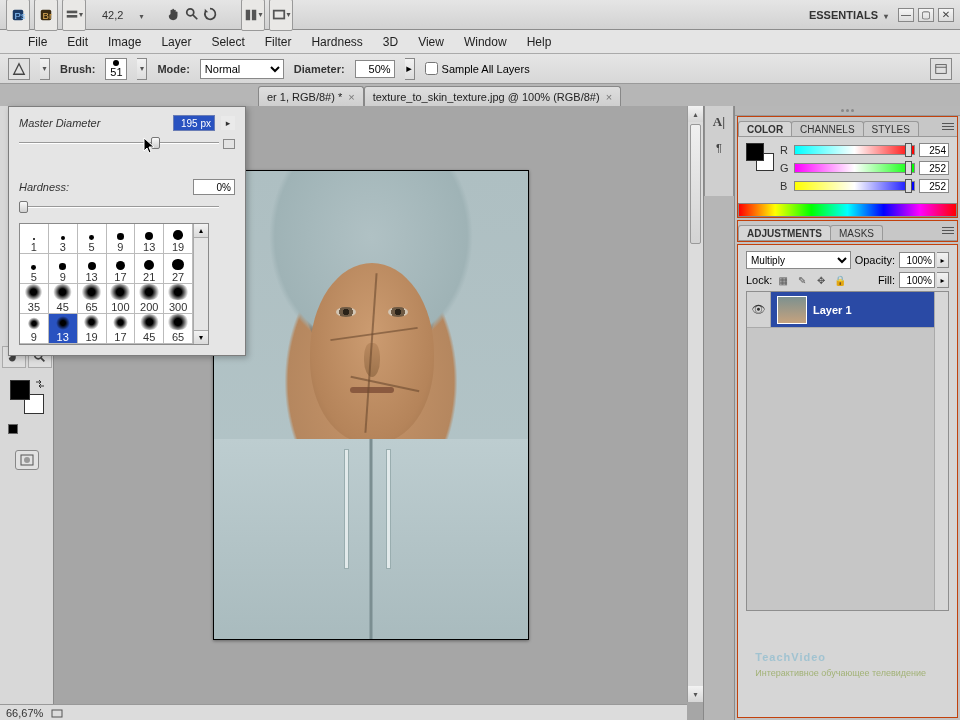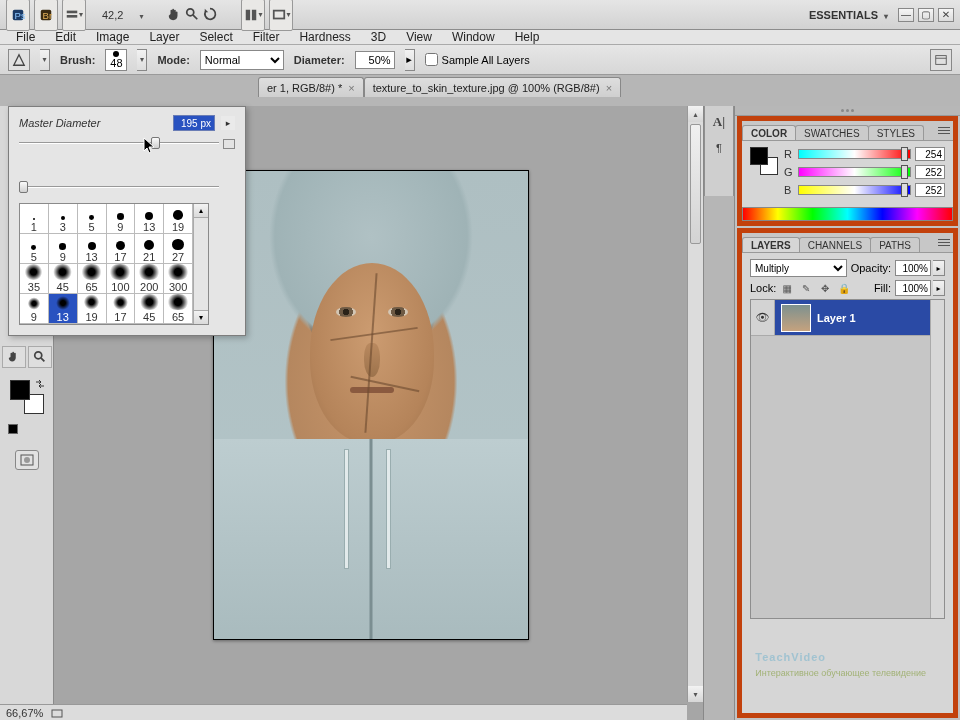--- a/index.html
+++ b/index.html
@@ -10,21 +10,21 @@
 .topbar .icon-btn { width: 24px; height: 32px; background: #e9e8e6; border: 1px solid #999; border-radius: 2px; display: flex; align-items: center; justify-content: center; }
 .topbar .zoom-lvl { color: #333; padding: 0 6px; }
 .topbar .icon-grp { display: flex; gap: 4px; align-items: center; }
 .topbar svg { width: 14px; height: 14px; fill: #333; }
 .topbar .spacer { flex: 1; }
 .topbar .essentials { font-size: 12px; color:#333; font-weight:bold; display:flex; align-items:center; gap:6px; }
 .topbar .winctl { display:flex; gap:4px; }
 .topbar .winctl div { width:16px;height:14px;border:1px solid #888;background:linear-gradient(#f6f6f6,#dcdcdc);display:flex;align-items:center;justify-content:center;font-size:10px;color:#444; }
 
 
-.menubar { height: 15px; background: #e5e5e5; border-bottom: 1px solid #aaa; display:flex; align-items:center; padding: 0 8px; gap: 4px; }
+.menubar { height: 24px; background: #e5e5e5; border-bottom: 1px solid #aaa; display:flex; align-items:center; padding: 0 20px; gap: 4px; }
 .menubar span { padding: 3px 8px; font-size: 12px; color:#222; }
 
 
 .optbar { height: 30px; background: linear-gradient(#e6e6e6,#d7d7d7); border-bottom: 1px solid #9a9a9a; display:flex; align-items:center; padding: 0 8px; gap: 10px; }
 .optbar .toolpreset { width:22px;height:22px;border:1px solid #8a8a8a;background:#e1e1e1;display:flex;align-items:center;justify-content:center; }
 .optbar .label { color:#333;font-weight:bold; }
 .optbar .brush-pv { width:22px;height:22px;border:1px solid #888;background:#fff;display:flex;flex-direction:column;align-items:center;justify-content:center;font-size:8px; }
 .optbar .drop { width:10px;height:22px;border:1px solid #888;border-left:none;background:linear-gradient(#f2f2f2,#ddd);display:flex;align-items:center;justify-content:center; }
 .optbar select { height:20px;border:1px solid #888;font-size:11px;background:#fff; }
 .optbar input.pct { width:40px;height:18px;border:1px solid #888;text-align:right;padding-right:3px; }
@@ -100,21 +100,21 @@
 .canvas-area .doc-img .strL,.canvas-area .doc-img .strR{position:absolute;top:10px;width:5px;height:120px;background:#e2eaeb;border:1px solid #99adaf;}
 .canvas-area .doc-img .strL{left:130px;} .canvas-area .doc-img .strR{left:172px;}
 
 .canvas-area .cursor { position:absolute; left:163px; top:28px; width:12px;height:18px; z-index:60;}
 .canvas-area .cursor svg{width:12px;height:18px;fill:#000;stroke:#fff;stroke-width:1;}
 
 
 .docks { width:226px; background:#c2c2c2; display:flex; flex-direction:column; border-left:1px solid #8a8a8a; }
 .dockgrab { height:10px; background:#b7b7b7; border-bottom:1px solid #999; display:flex;align-items:center;justify-content:center;gap:2px; }
 .dockgrab span{width:3px;height:3px;background:#888;border-radius:50%;}
-.panel { background:#d6d6d6; border:5px solid #c2410c; margin:0 2px 2px 2px; }
+.panel { background:#d6d6d6; border:1px solid #c2410c; margin:0 2px 2px 2px; }
 .panel .tabs { display:flex; height:20px; background:#c7c7c7; align-items:flex-end; border-bottom:1px solid #999; position:relative;}
 .panel .tab { padding:2px 8px 1px 8px; font-size:10px; color:#333; border:1px solid #999; border-bottom:none; background:#cbcbcb; margin-right:-1px; border-radius:3px 3px 0 0;}
 .panel .tab.active { background:#d6d6d6; font-weight:bold; }
 .panel .tabs .menu{position:absolute;right:3px;top:3px;width:12px;height:12px;display:flex;flex-direction:column;gap:2px;justify-content:center;}
 .panel .tabs .menu span{height:1px;background:#555;}
 .panel .body { padding:6px 8px; }
 
 
 .color-body { display:flex; gap:6px; align-items:flex-start; }
 .color-sw { width:28px; position:relative;height:28px; }
@@ -239,21 +239,21 @@
 <div class="optbar">
   <div class="toolpreset">
       <svg width="14" height="14" viewBox="0 0 16 16">
         <path d="M8 2l6 12H2z" fill="none" stroke="#444" stroke-width="1.5"></path>
       </svg>
     </div>
   <div class="drop chev"></div>
   <span class="label">Brush:</span>
   <div class="brush-pv">
       <div style="width:6px;height:6px;border-radius:50%;background:#000"></div>
-      <span>48</span>
+      <span>51</span>
     </div>
   <div class="drop chev"></div>
   <span class="label">Mode:</span>
   <select style="width:84px"><option>Normal</option></select>
   <span class="label">Diameter:</span>
   <input class="pct" value="50%" style="">
   <div class="drop">▸</div>
   <label style="display:flex;align-items:center;gap:4px">
     <input type="checkbox" style=""> 
       <span>Sample All Layers</span>
@@ -321,20 +321,24 @@
         <div class="track"></div>
           <div class="handle" style="left:132px"></div>
           <div class="dock"></div>
       </div>
 
       <div class="cursor" style="left:134px;top:30px"><svg viewBox="0 0 12 18">
             <path d="M1 1l0 13 3-3 2 5 2-1-2-5 5 0z"></path>
           </svg></div>
 
       <div style="height:26px"></div>
+      <div class="row">
+        <span class="lab">Hardness:</span>
+        <input class="hard-val" value="0%" style="">
+      </div>
       <div class="slider">
         <div class="track"></div>
           <div class="handle" style="left:0"></div>
       </div>
 
       <div class="presets-wrap">
         <div class="presets" id="presets-grid">
             <div class="preset">
               <div class="dot" style="width: 2.2px; height: 2.2px; margin-bottom: 1px;"></div>
               <span>1</span>
@@ -480,21 +484,21 @@
   <div class="docks">
     <div class="dockgrab">
         <span></span>
         <span></span>
         <span></span>
       </div>
 
     <div class="panel">
       <div class="tabs">
         <div class="tab active">COLOR</div>
-        <div class="tab">SWATCHES</div>
+        <div class="tab">CHANNELS</div>
         <div class="tab">STYLES</div>
         <div class="menu">
             <span></span>
             <span></span>
             <span></span>
           </div>
       </div>
       <div class="body color-body">
         <div class="color-sw">
             <div class="bg"></div>
@@ -520,32 +524,33 @@
               <div class="bar b">
                 <div class="hnd"></div>
               </div>
               <input value="252" style="">
             </div>
         </div>
       </div>
       <div class="spectrum"></div>
     </div>
 
-
-    <div class="panel" style="flex:1;display:flex;flex-direction:column;">
+    <div class="panel">
       <div class="tabs">
-        <div class="tab active">LAYERS</div>
-        <div class="tab">CHANNELS</div>
-        <div class="tab">PATHS</div>
+        <div class="tab active">ADJUSTMENTS</div>
+        <div class="tab">MASKS</div>
         <div class="menu">
             <span></span>
             <span></span>
             <span></span>
           </div>
       </div>
+    </div>
+
+    <div class="panel" style="flex:1;display:flex;flex-direction:column;">
       <div class="body layers-body" style="flex:1;display:flex;flex-direction:column;">
         <div class="row1">
           <select><option>Multiply</option></select>
           <span>Opacity:</span>
           <div class="opw">
               <input value="100%" style="">
               <div class="dd">▸</div>
             </div>
         </div>
         <div class="row2">

